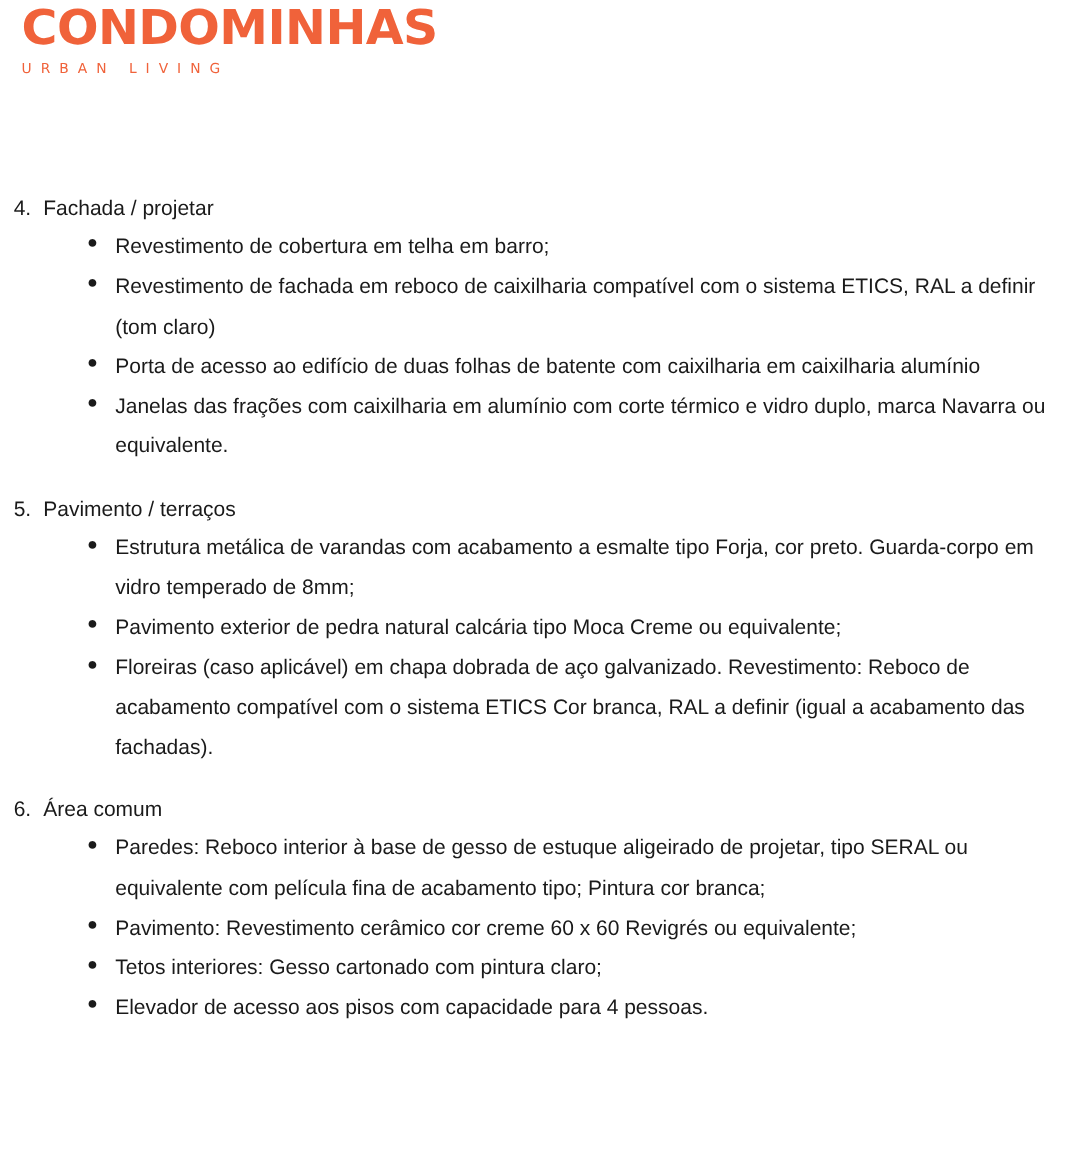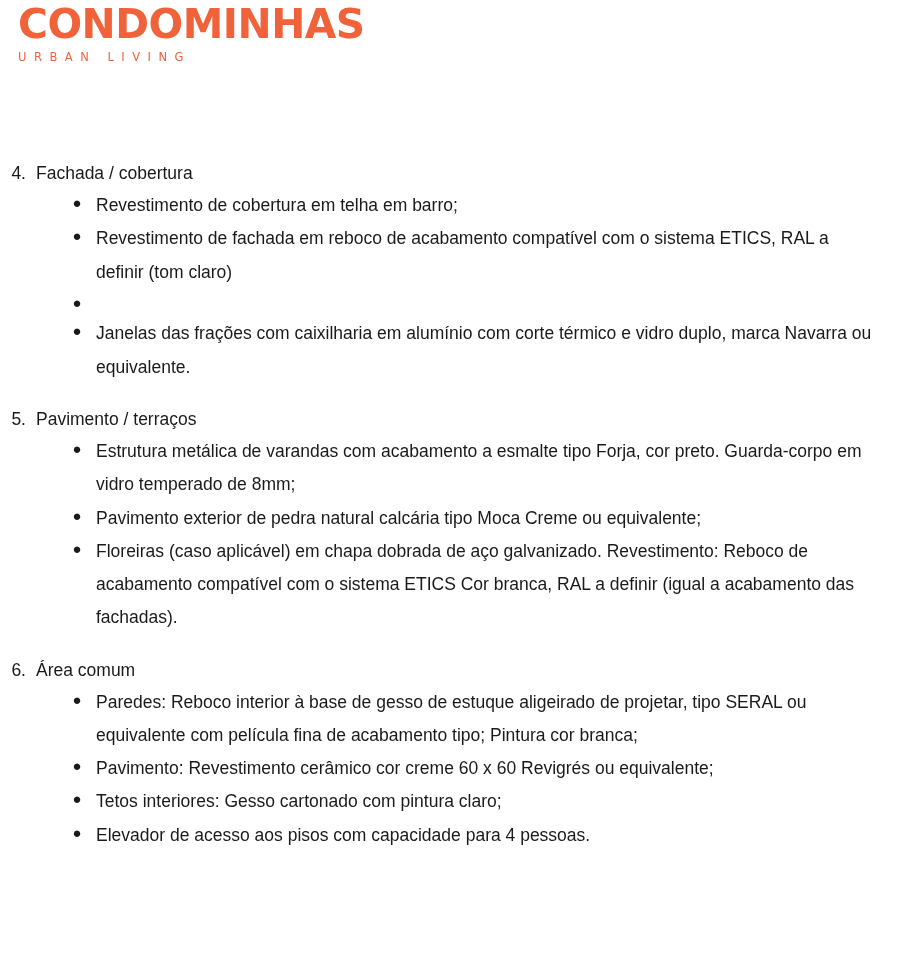--- a/index.html
+++ b/index.html
@@ -116,33 +116,34 @@
   <div class="logo-block">
     <div class="logo-word">CONDOMINHAS</div>
     <div class="logo-sub">URBAN LIVING</div>
   </div>
 
   <div class="content">
 
     <div class="section">
       <div class="sec-head">
         <span class="sec-num">4.</span>
-        <span class="sec-title">Fachada / cobertura</span>
+        <span class="sec-title">Fachada / projetar</span>
       </div>
       <ul class="bullets">
         <li>
           <span class="bul-dot">●</span>
           <span class="bul-text">Revestimento de cobertura em telha em barro;</span>
         </li>
         <li>
           <span class="bul-dot">●</span>
-          <span class="bul-text">Revestimento de fachada em reboco de acabamento compatível com o sistema ETICS, RAL a definir (tom claro)</span>
+          <span class="bul-text">Revestimento de fachada em reboco de caixilharia compatível com o sistema ETICS, RAL a definir (tom claro)</span>
         </li>
         <li>
           <span class="bul-dot">●</span>
+          <span class="bul-text">Porta de acesso ao edifício de duas folhas de batente com caixilharia em caixilharia alumínio</span>
         </li>
         <li>
           <span class="bul-dot">●</span>
           <span class="bul-text">Janelas das frações com caixilharia em alumínio com corte térmico e vidro duplo, marca Navarra ou equivalente.</span>
         </li>
       </ul>
     </div>
 
     <div class="section">
       <div class="sec-head">

